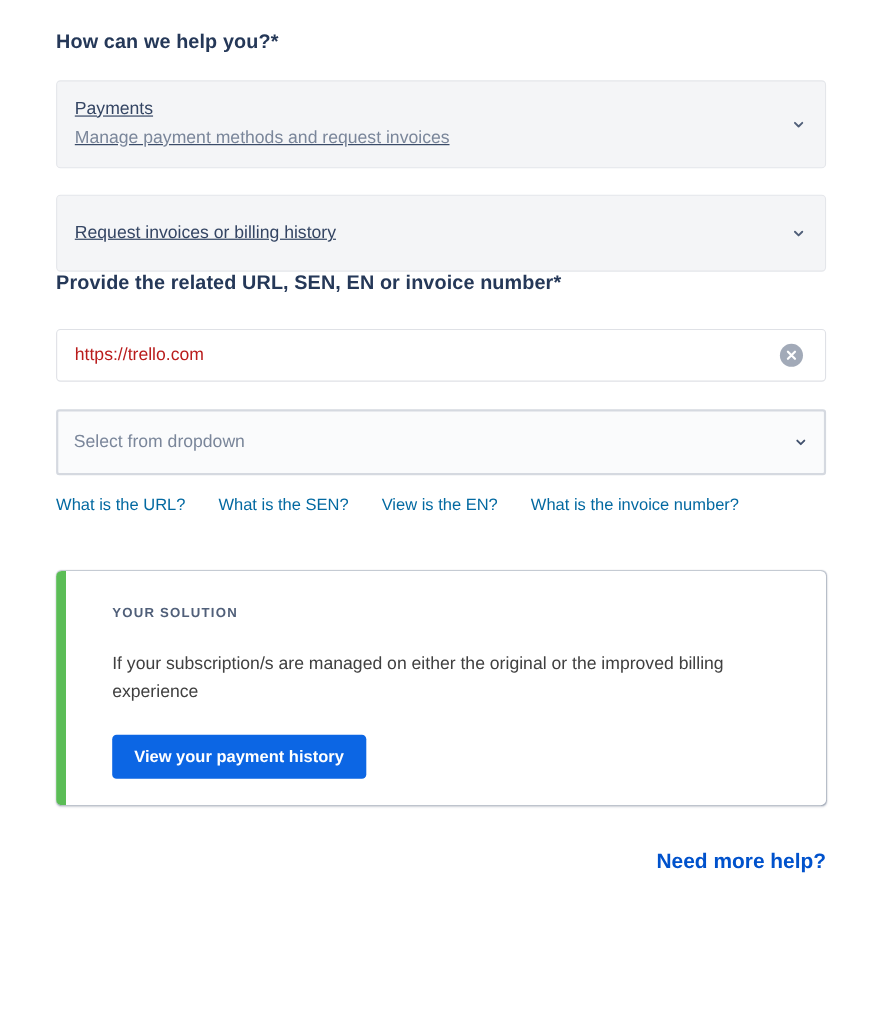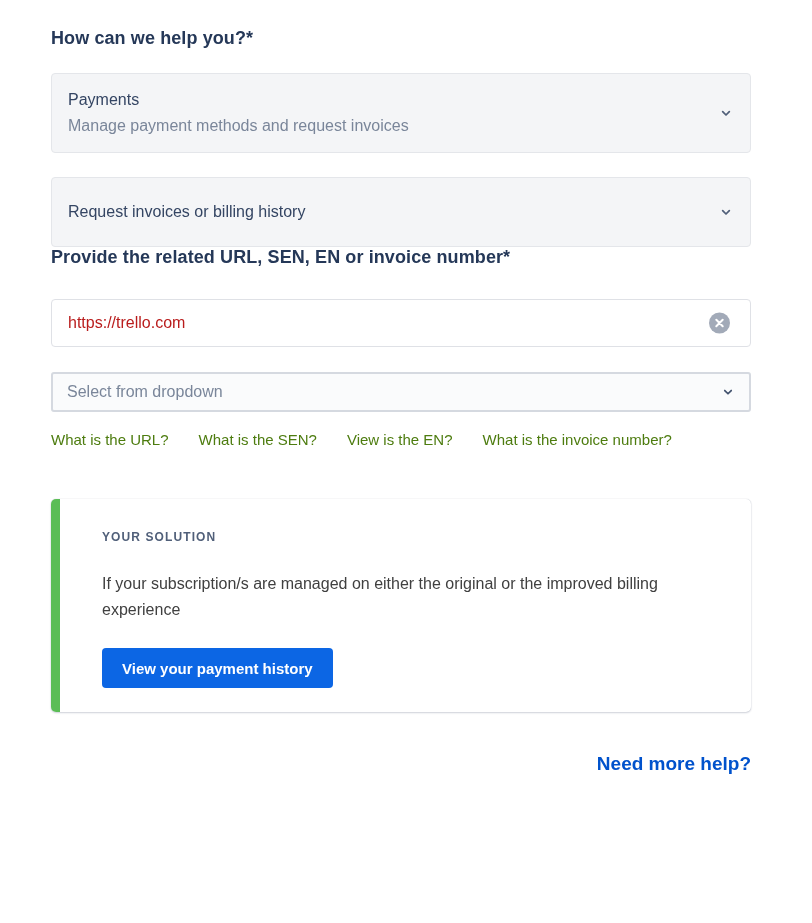--- a/index.html
+++ b/index.html
@@ -24,20 +24,21 @@
   .select-box {
     margin-top: 24px;
     background: #F4F5F7;
     border: 1px solid #E4E6EA;
     border-radius: 4px;
     padding: 14px 16px;
     display: flex;
     align-items: center;
     justify-content: space-between;
     cursor: pointer;
+    text-decoration: underline;
   }
   .select-box .texts { display: flex; flex-direction: column; gap: 2px; }
   .select-title { font-size: 16px; color: #344563; line-height: 24px; }
   .select-sub { font-size: 16px; color: #7A869A; line-height: 24px; }
   .select-box.single { height: 70px; padding: 0 16px; }
   .chev { flex: 0 0 auto; display: flex; align-items: center; }
   .section-gap { margin-top: 48px; }
   .section-gap-lg { }
   
   .input-wrap { position: relative; margin-top: 31px; }
@@ -62,41 +63,41 @@
     border-radius: 50%;
     background: #A2AAB8;
     border: none;
     display: flex; align-items: center; justify-content: center;
     cursor: pointer;
     padding: 0;
   }
   
   .dropdown {
     margin-top: 25px;
-    height: 40px;
+    height: 60px;
     background: #FAFBFC;
     border: 2px solid #D5D9E0;
     border-radius: 3px;
     display: flex;
     align-items: center;
     justify-content: space-between;
     padding: 0 14px;
     cursor: pointer;
   }
   .dropdown .placeholder { font-size: 16px; color: #7A869A; }
   
   .links-row {
     margin-top: 19px;
     display: flex;
     gap: 30px;
   }
   .help-link {
     font-size: 15px;
     font-weight: 500;
-    color: #4d7c0f;
+    color: #0369a1;
     text-decoration: none;
     cursor: pointer;
   }
   
   .solution-card {
     margin-top: 51px;
     position: relative;
     border-radius: 5px;
     background: #ffffff;
     box-shadow: 0 1px 2px rgba(9,30,66,0.18), 0 0 1px rgba(9,30,66,0.25);

